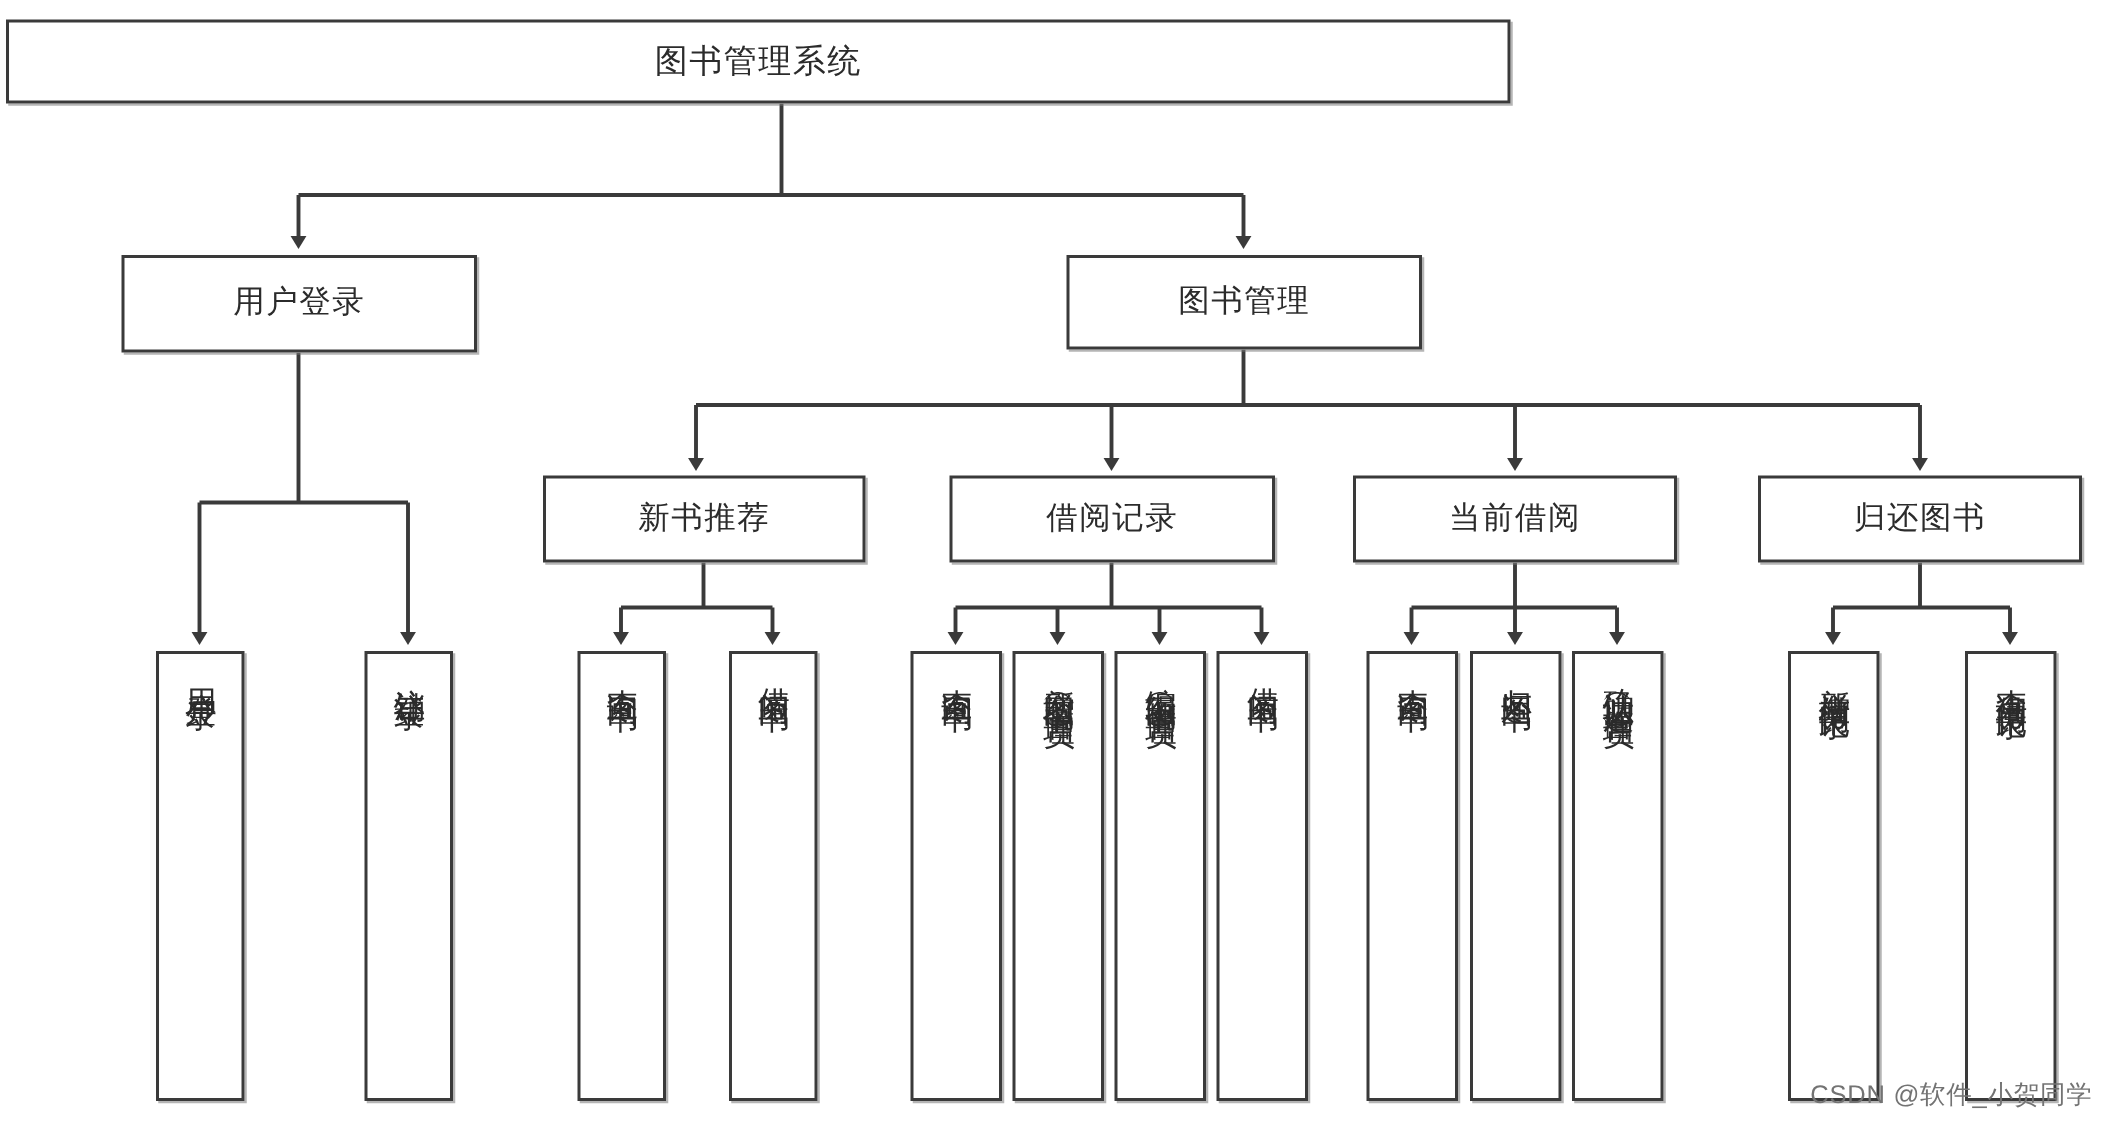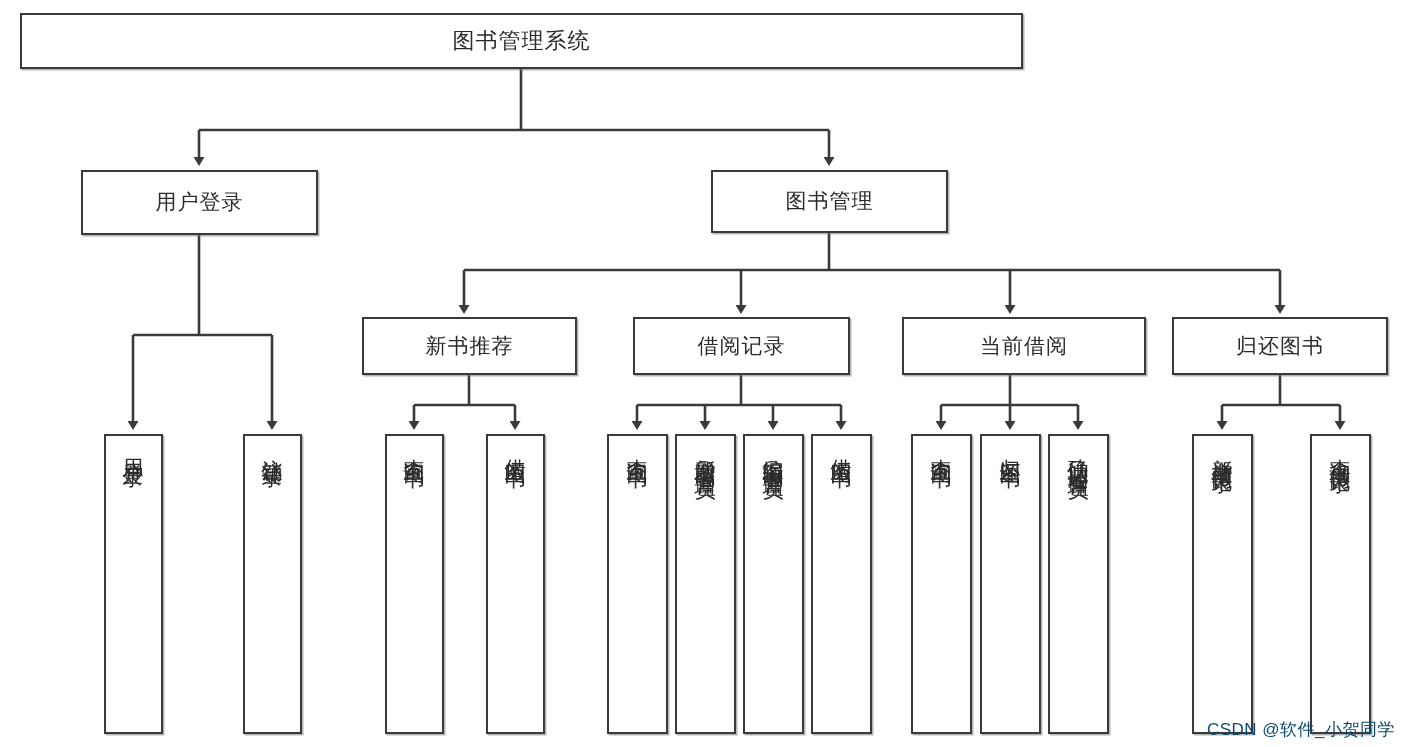--- a/index.html
+++ b/index.html
@@ -62,21 +62,21 @@
     font-size: 21px;
     letter-spacing: 3px;
     line-height: 1.0;
     white-space: nowrap;
   }
   #watermark {
     position: absolute;
     right: 10px;
     bottom: 6px;
     font-size: 17px;
-    color: #0c4a6e;
+    color: #737373;
     letter-spacing: 0.5px;
     white-space: nowrap;
   }
 </style>
 </head>
 <body>
 
 <div id="diagram-root">
 
   <svg id="edge-layer" viewBox="0 0 1405 747" width="1405" height="747" xmlns="http://www.w3.org/2000/svg">
@@ -122,38 +122,38 @@
       <path d="M1010,405 L1010,422" marker-end="url(#arrow)"></path>
       <path d="M1078,405 L1078,422" marker-end="url(#arrow)"></path>
 
       <path d="M1280,375 L1280,405"></path>
       <path d="M1222,405 L1340,405"></path>
       <path d="M1222,405 L1222,422" marker-end="url(#arrow)"></path>
       <path d="M1340,405 L1340,422" marker-end="url(#arrow)"></path>
     </g>
   </svg>
 
-  <div class="node horiz" id="node-root" style="left:20px; top:13px; width:1003px; height:56px;">
+  <div class="node horiz" id="node-root" style="left:4px; top:13px; width:1003px; height:56px;">
     <span class="node-label">图书管理系统</span>
   </div>
 
   <div class="node horiz" style="left:81px; top:170px; width:237px; height:65px;">
     <span class="node-label">用户登录</span>
   </div>
   <div class="node horiz" style="left:362px; top:317px; width:215px; height:58px;">
     <span class="node-label">新书推荐</span>
   </div>
 
   <div class="node horiz" style="left:711px; top:170px; width:237px; height:63px;">
     <span class="node-label">图书管理</span>
   </div>
   <div class="node horiz" style="left:633px; top:317px; width:217px; height:58px;">
     <span class="node-label">借阅记录</span>
   </div>
-  <div class="node horiz" style="left:902px; top:317px; width:244px; height:58px;">
+  <div class="node horiz" style="left:902px; top:317px; width:216px; height:58px;">
     <span class="node-label">当前借阅</span>
   </div>
   <div class="node horiz" style="left:1172px; top:317px; width:216px; height:58px;">
     <span class="node-label">归还图书</span>
   </div>
 
   <div class="node vert" style="left:104px; top:434px; width:59px; height:300px;">
     <span class="node-label">用户登录</span>
   </div>
   <div class="node vert" style="left:243px; top:434px; width:59px; height:300px;">

